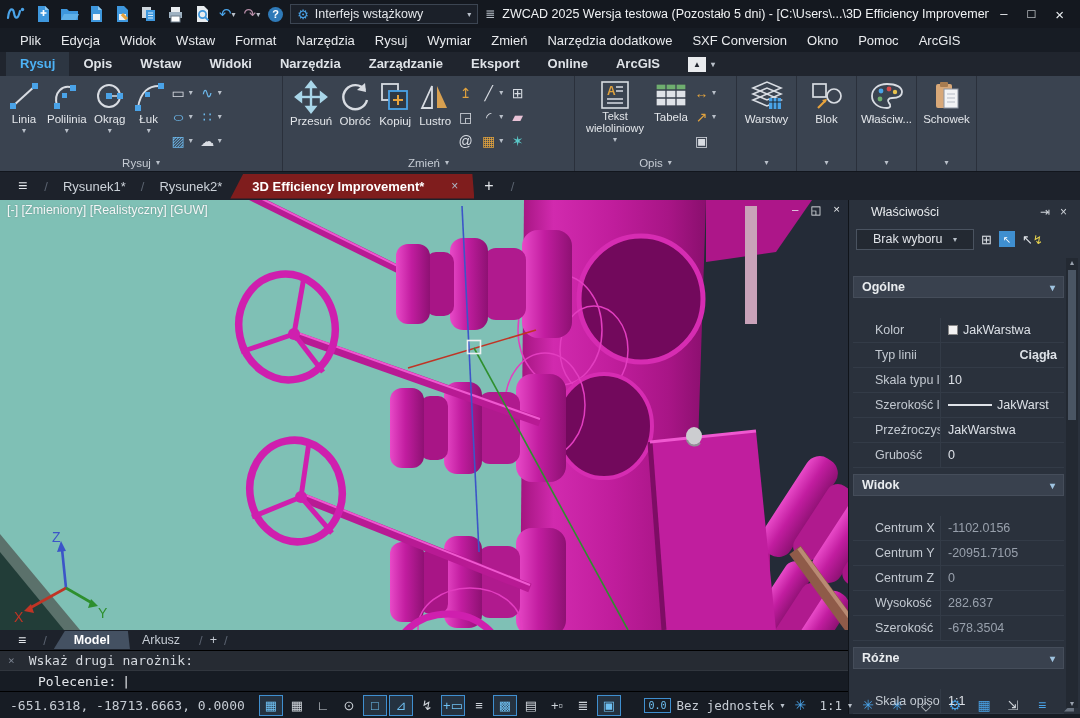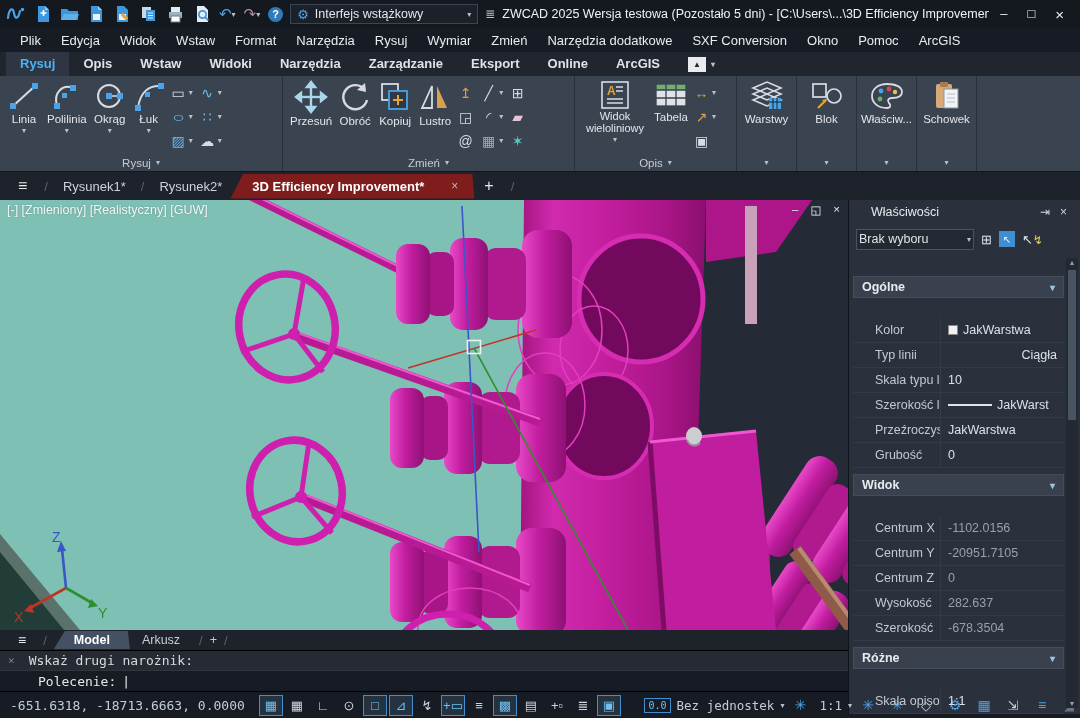--- a/index.html
+++ b/index.html
@@ -87,34 +87,34 @@
     display:flex; align-items:center; padding-left:38px; }
   .cursor { display:inline-block; margin-left:6px; color:#e4e7eb; }
 
   
   .props { width:232px; background:#2a313c; border-left:1px solid #10141a; display:flex; flex-direction:column; font-size:12.5px; color:#ccd1d8; }
   .props-header { height:24px; display:flex; align-items:center; padding:0 8px; color:#e6e9ec; }
   .props-header .ttl { flex:1; padding-left:14px; }
   .ph-ic { padding:0 5px; color:#cfd4da; font-size:12px; }
   .props-toolbar { height:30px; display:flex; align-items:center; gap:7px; padding:0 7px; }
   .pcombo { width:118px; height:21px; border:1px solid #4a5360; background:#232932;
-    display:flex; align-items:center; justify-content:space-between; padding:0 2px; color:#e0e3e8; }
+    display:flex; align-items:center; justify-content:space-between; padding:0 16px; color:#e0e3e8; }
   .pt-ic { font-size:13px; color:#dfe3e8; }
   .sel-box { width:16px; height:16px; background:#3f8fd0; color:#fff; font-size:10px;
     display:flex; align-items:center; justify-content:center; }
   .flash { color:#e8d34d; font-size:12px; }
   .props-body { flex:1; position:relative; padding:2px 16px 0 4px; }
   .psec-h { height:22px; background:#39414e; border:1px solid #454d5a; display:flex; align-items:center;
     justify-content:space-between; padding:0 8px; font-weight:bold; color:#e9ecef; margin:20px 0; }
   .psec-h .cr { color:#9fc3e0; font-size:10px; }
   .prow { height:25px; display:flex; border-bottom:1px solid #333b47; }
   .prow .pl { width:88px; padding-left:22px; display:flex; align-items:center; border-right:1px solid #333b47;
     color:#c3c9d1; white-space:nowrap; overflow:hidden; }
   .prow .pv { flex:1; display:flex; align-items:center; padding:0 7px; color:#dde1e7; white-space:nowrap; overflow:hidden; }
-  .pv.right { justify-content:flex-end; }
+  .pv.right { justify-content:flex-end;font-weight:bold; }
   .pv.dim { color:#98a0ac; }
   .swatch { width:10px; height:10px; background:#f2f2f2; border:1px solid #888; margin-right:5px; flex:none; }
   .wline { width:44px; height:2px; background:#dfe3e8; margin-right:5px; flex:none; }
   .pscroll { position:absolute; top:4px; right:2px; bottom:6px; width:12px; background:#232932;
     display:flex; flex-direction:column; align-items:center; font-size:8px; color:#9aa2ae; }
   .pthumb { width:8px; height:150px; background:#4a5563; margin-top:3px; }
   .pscroll .dn { margin-top:auto; }
   .props-fill { height:19px; background:#171c24; border-left:1px solid #10141a; }
 
   
@@ -410,21 +410,21 @@
   </div>
 
   <div class="rpanel" style="width:162px">
     <div class="rp-content">
       <div class="bigbtn" style="width:72px">
         <svg width="30" height="30" viewBox="0 0 30 30">
             <rect x="2" y="2" width="26" height="26" fill="none" stroke="#d8dce2" stroke-width="1.6"></rect>
             <text x="7" y="15" font-size="12" font-weight="bold" fill="#e0a23e">A</text>
             <path d="M7 19 h16 M7 23 h16 M16 11 h7 M16 7 h7" stroke="#d8dce2" stroke-width="1.4"></path>
           </svg>
-        <span style="font-size:11px;line-height:1.05">Widok wieloliniowy</span>
+        <span style="font-size:11px;line-height:1.05">Tekst wieloliniowy</span>
         <span class="cr">▾</span>
       </div>
       <div class="bigbtn">
         <svg width="34" height="30" viewBox="0 0 34 30">
             <rect x="2" y="4" width="30" height="6" fill="#6fae6f"></rect>
             <rect x="2" y="10" width="30" height="16" fill="#dfe3e8"></rect>
             <path d="M12 4 v22 M22 4 v22 M2 10 h30 M2 18 h30" stroke="#39414e" stroke-width="1.3"></path>
             <rect x="2" y="4" width="30" height="22" fill="none" stroke="#39414e" stroke-width="1.3"></rect>
           </svg>
         <span>Tabela</span>

